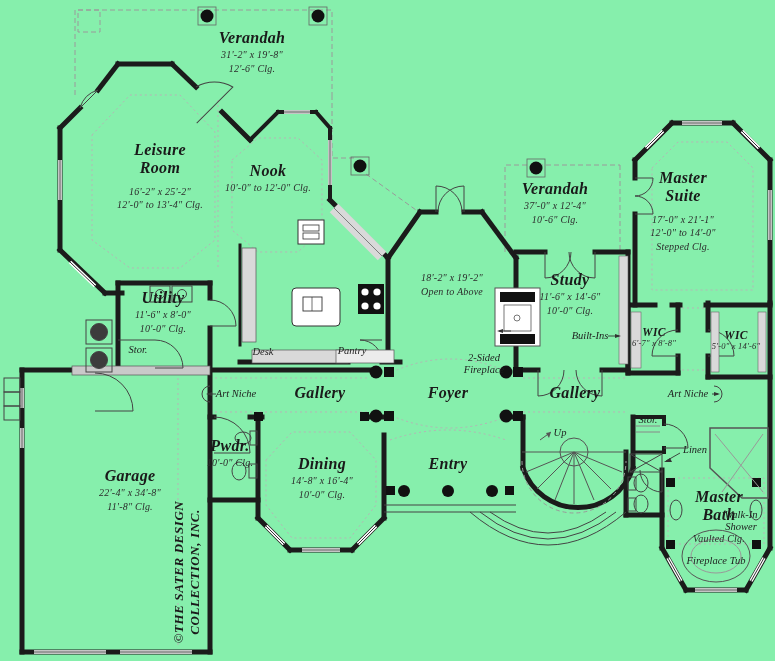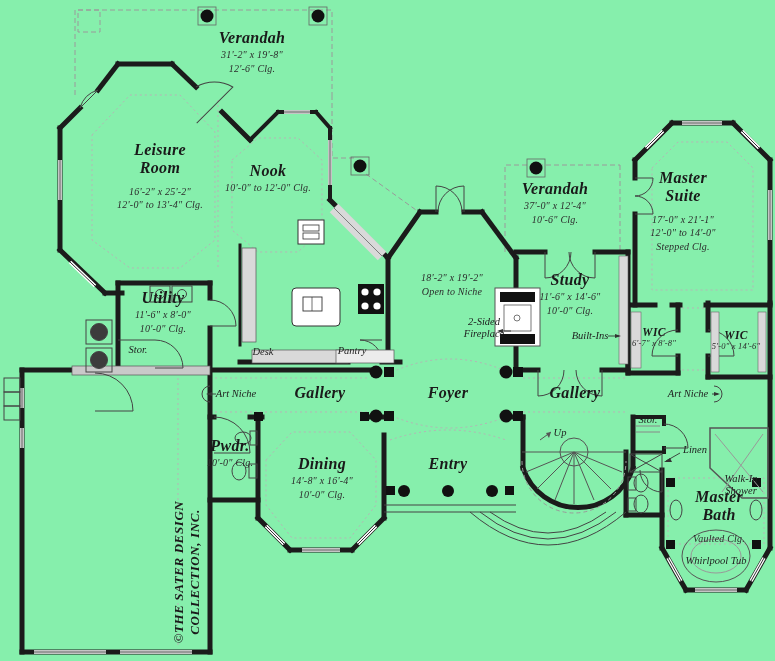--- a/index.html
+++ b/index.html
@@ -7,21 +7,21 @@
         font-family:"Liberation Serif", "DejaVu Serif", serif;color:#1a1a1a;font-style:italic;}
   .plan svg{position:absolute;left:0;top:0;}
   .lbl{position:absolute;transform:translate(-50%,-50%);text-align:center;line-height:1.15;white-space:nowrap;}
   .rname{font-weight:bold;font-size:16px;letter-spacing:.3px;}
   .wrap .rname{white-space:normal;width:74px;margin:8px auto;}
   .rdim{font-size:10px;color:#2b2b2b;margin-top:2px;letter-spacing:.2px;}
   .sm .rname{font-size:11.5px;}
   .sm .rdim{font-size:8.5px;margin-top:0;}
   .ann{position:absolute;transform:translate(-50%,-50%);font-size:10.5px;color:#1d1d1d;
        text-align:center;line-height:1.1;white-space:nowrap;}
-  .ann.two{white-space:normal;width:56px;}
+  .ann.two{white-space:normal;width:56px;margin-top:36px;}
   .copyright{position:absolute;left:187px;top:572px;transform:translate(-50%,-50%) rotate(-90deg);
        font-weight:bold;font-size:13px;letter-spacing:.6px;text-align:center;line-height:1.25;white-space:nowrap;}
 </style>
 </head>
 <body>
 
 <div class="plan">
 
 <svg width="775" height="661" viewBox="0 0 775 661">
 
@@ -412,21 +412,21 @@
 </div>
 
 <div class="lbl" style="left:268px;top:178px">
   <div class="rname">Nook</div>
   <div class="rdim">10'-0" to 12'-0" Clg.</div>
 </div>
 
 
 <div class="lbl wrap" style="left:452px;top:283px">
   <div class="rdim">18'-2" x 19'-2"</div>
-  <div class="rdim">Open to Niche</div>
+  <div class="rdim">Open to Above</div>
 </div>
 
 <div class="lbl" style="left:555px;top:203px">
   <div class="rname">Verandah</div>
   <div class="rdim">37'-0" x 12'-4"</div>
   <div class="rdim">10'-6" Clg.</div>
 </div>
 
 <div class="lbl wrap" style="left:683px;top:207px">
   <div class="rname">Master Suite</div>
@@ -477,37 +477,42 @@
 <div class="lbl" style="left:322px;top:478px">
   <div class="rname">Dining</div>
   <div class="rdim">14'-8" x 16'-4"</div>
   <div class="rdim">10'-0" Clg.</div>
 </div>
 
 <div class="lbl" style="left:448px;top:464px">
   <div class="rname">Entry</div>
 </div>
 
+<div class="lbl" style="left:130px;top:490px">
+  <div class="rname">Garage</div>
+  <div class="rdim">22'-4" x 34'-8"</div>
+  <div class="rdim">11'-8" Clg.</div>
+</div>
 
 <div class="lbl wrap" style="left:719px;top:512px">
   <div class="rname">Master Bath</div>
   <div class="rdim">Vaulted Clg.</div>
 </div>
 
 <div class="ann" style="left:263px;top:352px">Desk</div>
 <div class="ann" style="left:352px;top:351px">Pantry</div>
 <div class="ann" style="left:138px;top:350px">Stor.</div>
 <div class="ann" style="left:648px;top:420px">Stor.</div>
 <div class="ann" style="left:236px;top:394px">Art Niche</div>
 <div class="ann" style="left:688px;top:394px">Art Niche</div>
 <div class="ann two" style="left:484px;top:328px">2-Sided Fireplace</div>
 <div class="ann" style="left:590px;top:336px">Built-Ins</div>
 <div class="ann" style="left:560px;top:433px">Up</div>
 <div class="ann" style="left:695px;top:450px">Linen</div>
 <div class="ann two" style="left:741px;top:485px">Walk-In Shower</div>
-<div class="ann" style="left:716px;top:561px">Whirlpool Tub</div>
+<div class="ann" style="left:716px;top:561px">Fireplace Tub</div>
 
 <div class="copyright">
   <div>©THE SATER DESIGN</div>
   <div>COLLECTION, INC.</div>
 </div>
 
 </div>
 
 </body></html>

